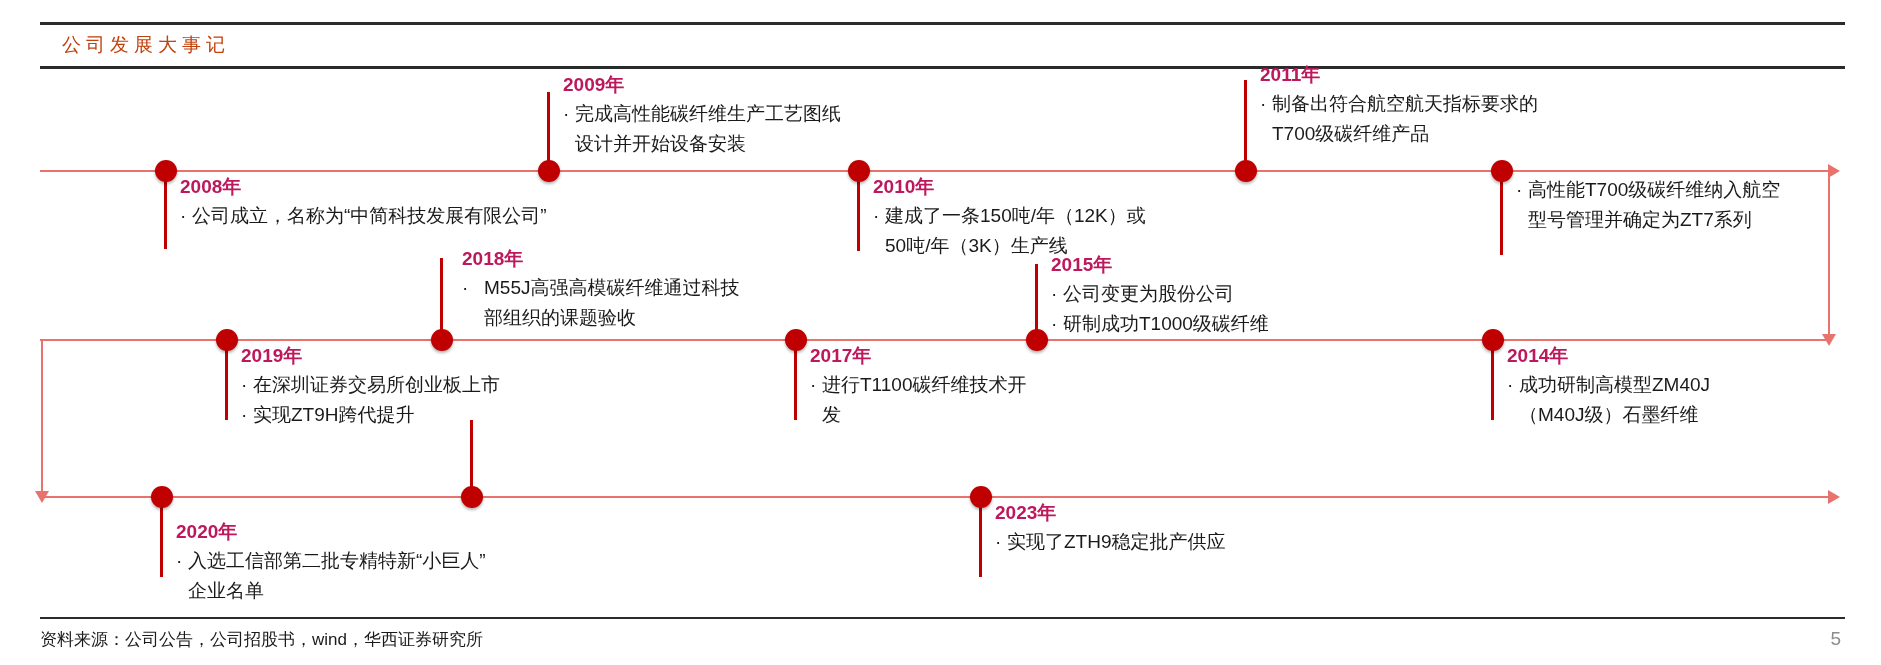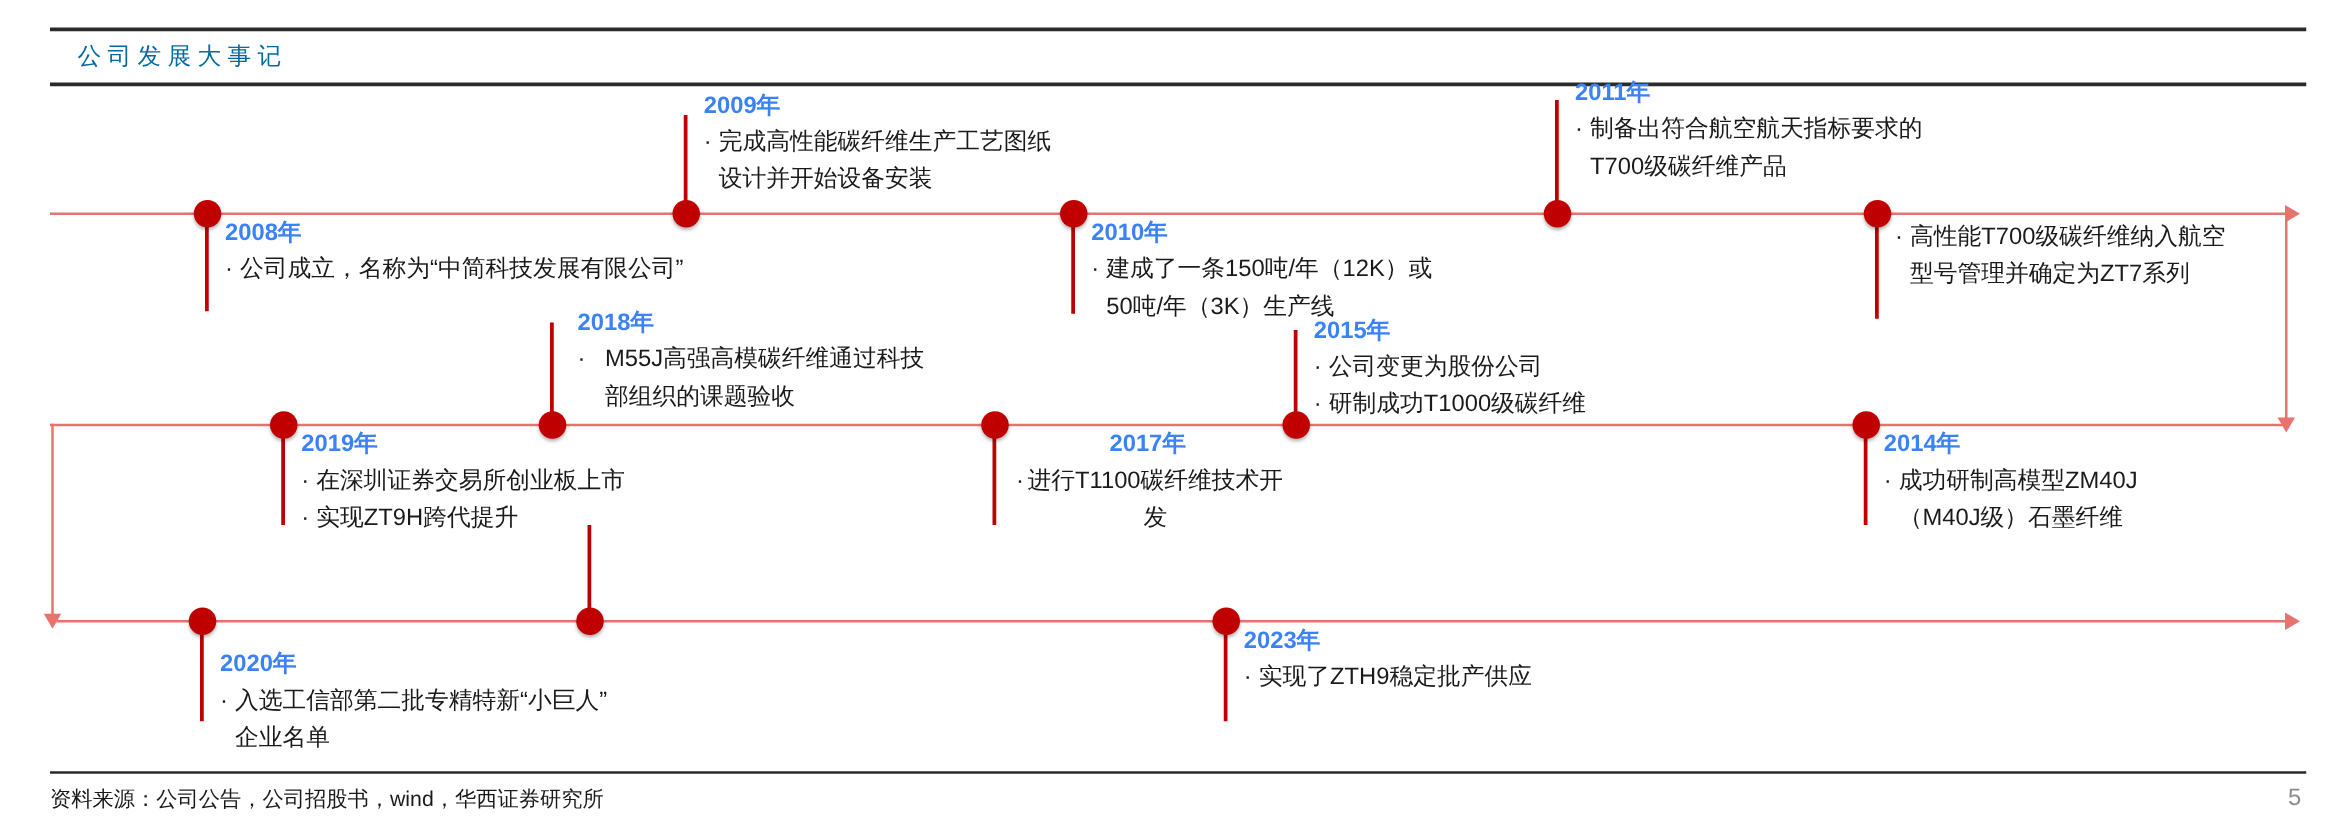--- a/index.html
+++ b/index.html
@@ -10,21 +10,21 @@
   }
   .stage{position:absolute;left:0;top:0;width:1881px;height:665px;}
 
   
   .hdr-rule{position:absolute;left:40px;width:1805px;background:#2b2b2b;}
   .hdr-rule.top{top:22px;height:3px;}
   .hdr-rule.bot{top:66px;height:3px;}
   .page-title{
     position:absolute;left:62px;top:32px;
     font-family:"Liberation Serif","DejaVu Serif",serif;
-    font-size:19px;letter-spacing:5px;color:#0369a1;white-space:nowrap;
+    font-size:19px;letter-spacing:5px;color:#c2410c;white-space:nowrap;
   }
 
   
   .foot-rule{position:absolute;left:40px;top:617px;width:1805px;height:2px;background:#2b2b2b;}
   .source{
     position:absolute;left:40px;top:628px;
     font-size:17px;color:#1a1a1a;white-space:nowrap;
   }
   .pageno{
     position:absolute;right:40px;top:628px;
@@ -48,21 +48,21 @@
   .node{
     position:absolute;width:22px;height:22px;border-radius:50%;
     background:#c00000;
     box-shadow:0 2px 3px rgba(0,0,0,.30);
   }
   .stem{position:absolute;width:3px;background:#c00000;}
 
   
   .entry{position:absolute;}
   .yr{
-    font-size:19px;font-weight:bold;color:#3b82f6;
+    font-size:19px;font-weight:bold;color:#be185d;
     line-height:24px;white-space:nowrap;margin-bottom:2px;
   }
   .bul{
     font-size:19px;color:#1a1a1a;line-height:30px;white-space:nowrap;
   }
   .bul .dot{display:inline-block;width:12px;}
   .bul.ind{padding-left:12px;}
   .bul.dash .dot{width:22px;}
 </style>
 </head>
@@ -166,21 +166,21 @@
     <div class="bul"><span class="dot">·</span><span>公司变更为股份公司</span></div>
     <div class="bul"><span class="dot">·</span><span>研制成功T1000级碳纤维</span></div>
   </div>
 
   <div class="entry" style="left:241px;top:344px;">
     <div class="yr">2019年</div>
     <div class="bul"><span class="dot">·</span><span>在深圳证券交易所创业板上市</span></div>
     <div class="bul"><span class="dot">·</span><span>实现ZT9H跨代提升</span></div>
   </div>
 
-  <div class="entry" style="left:810px;top:344px;text-align:center;">
+  <div class="entry" style="left:810px;top:344px;">
     <div class="yr">2017年</div>
     <div class="bul"><span class="dot">·</span><span>进行T1100碳纤维技术开</span></div>
     <div class="bul ind">发</div>
   </div>
 
   <div class="entry" style="left:1507px;top:344px;">
     <div class="yr">2014年</div>
     <div class="bul"><span class="dot">·</span><span>成功研制高模型ZM40J</span></div>
     <div class="bul ind">（M40J级）石墨纤维</div>
   </div>

